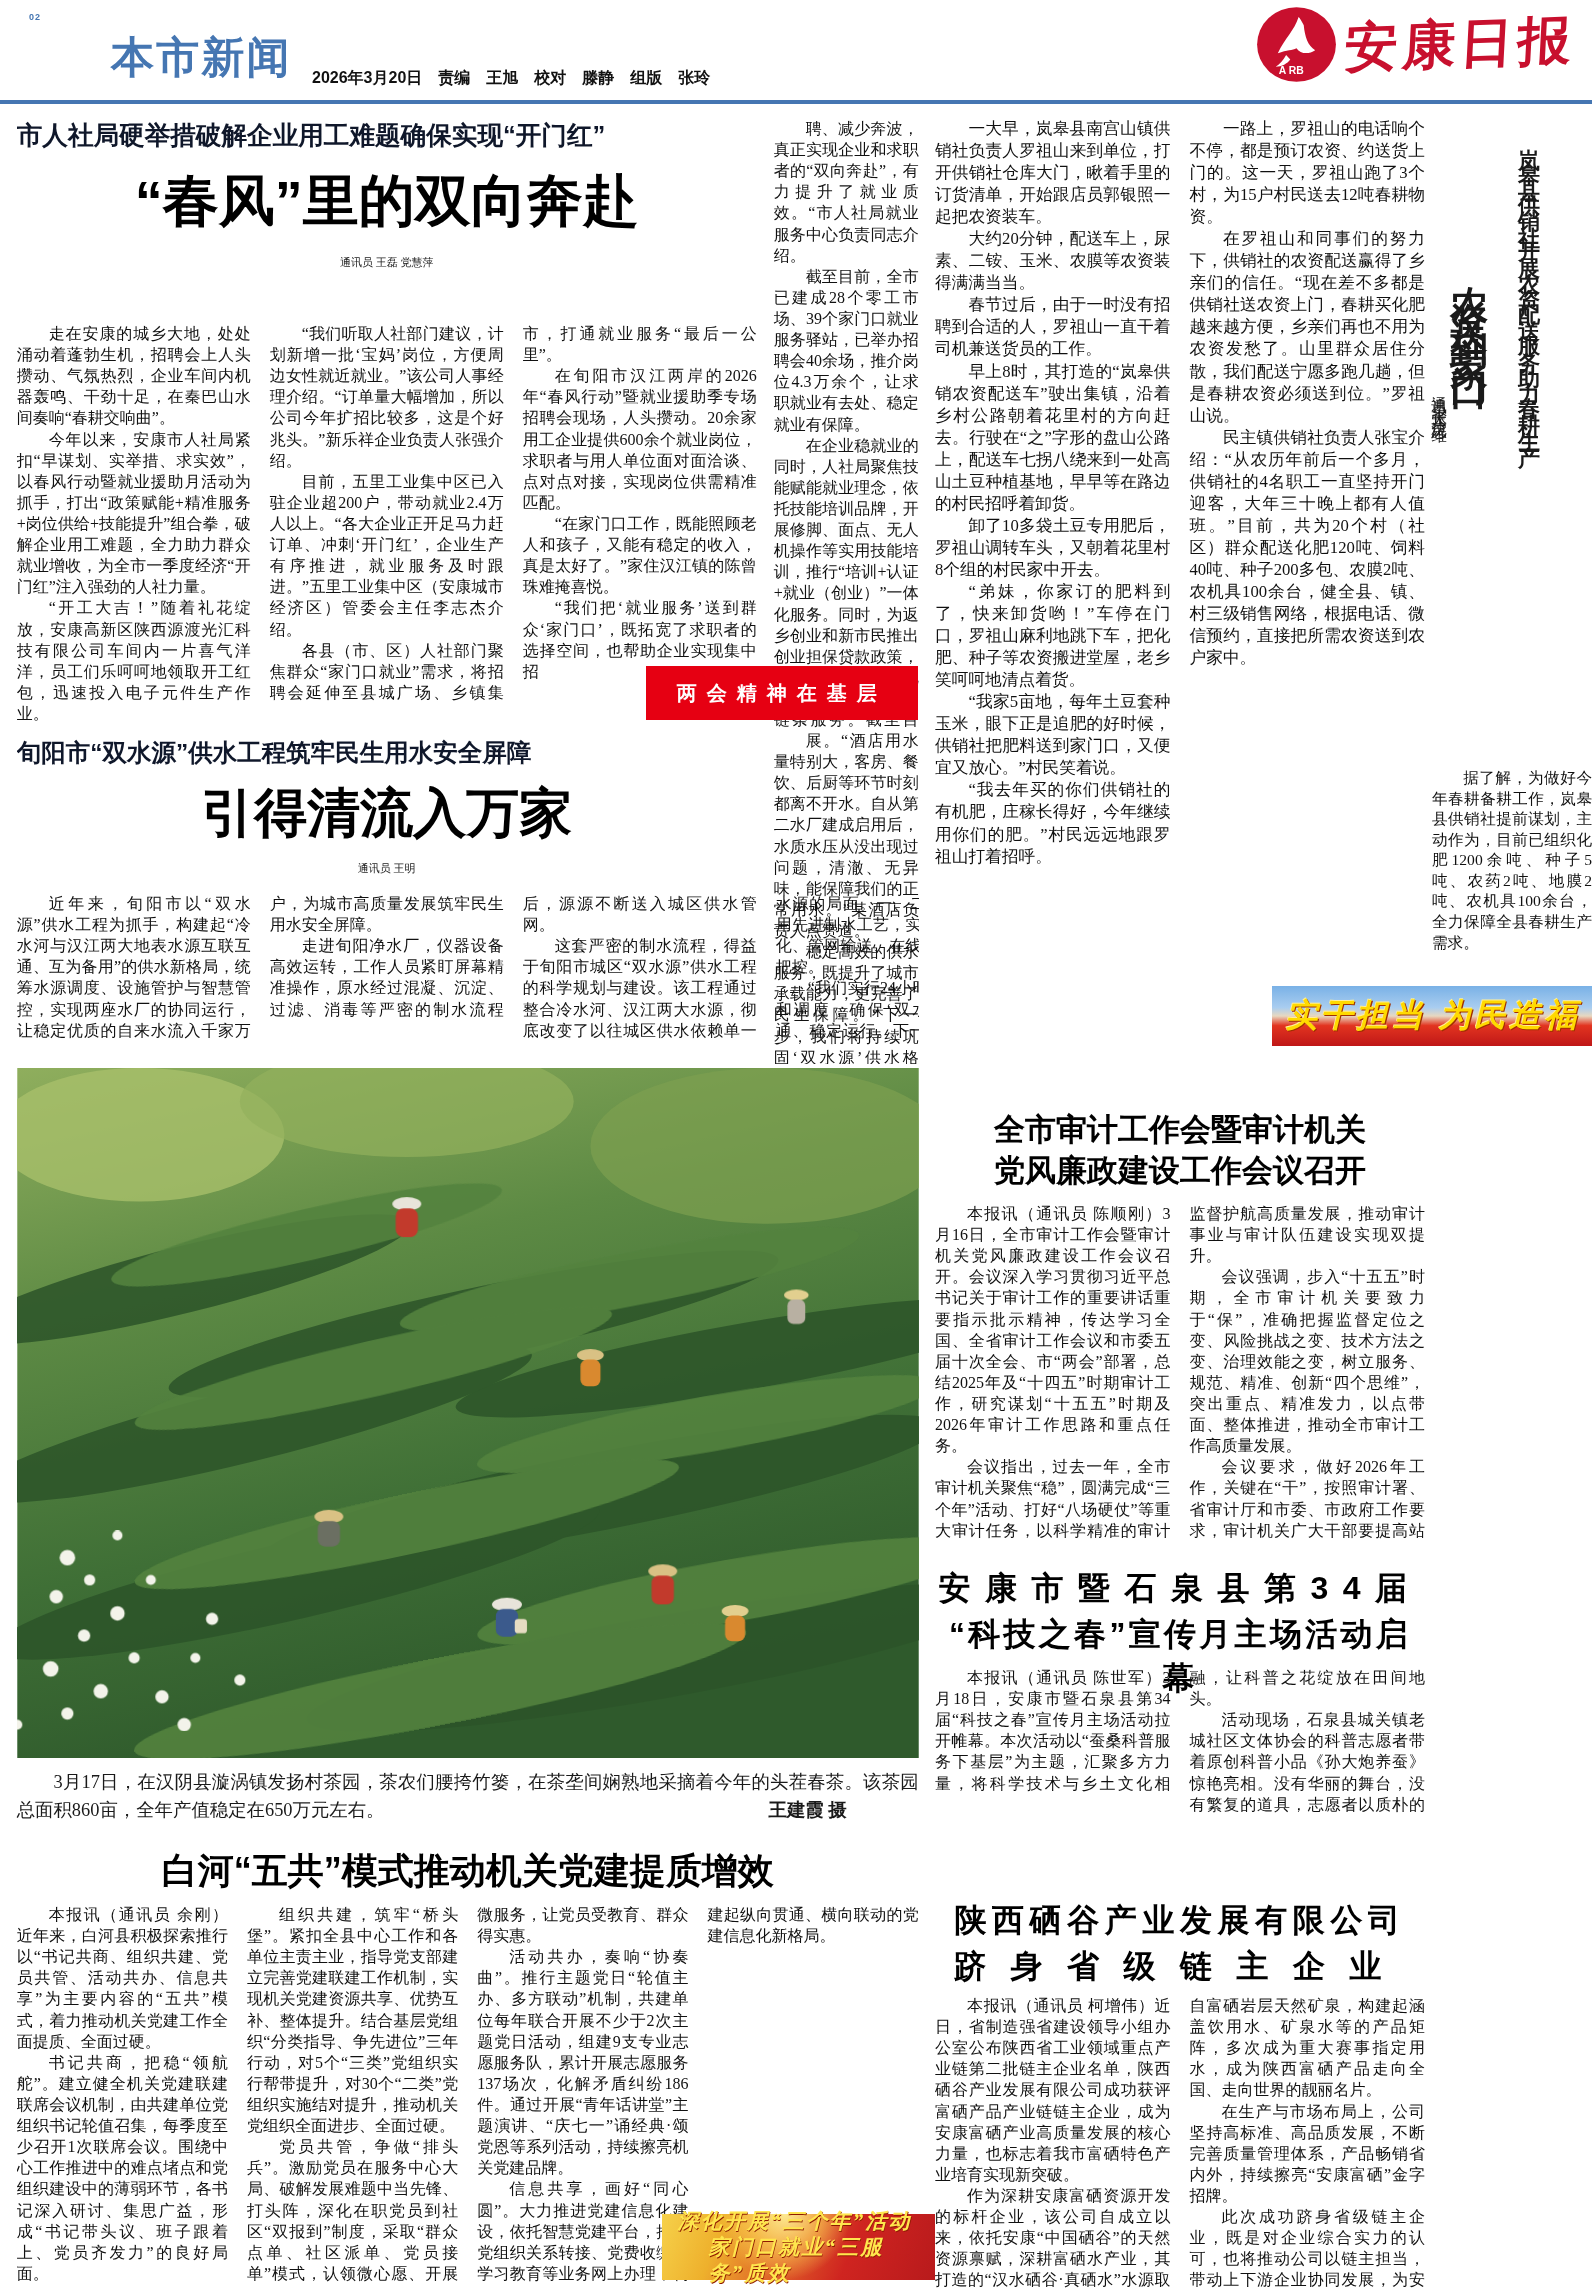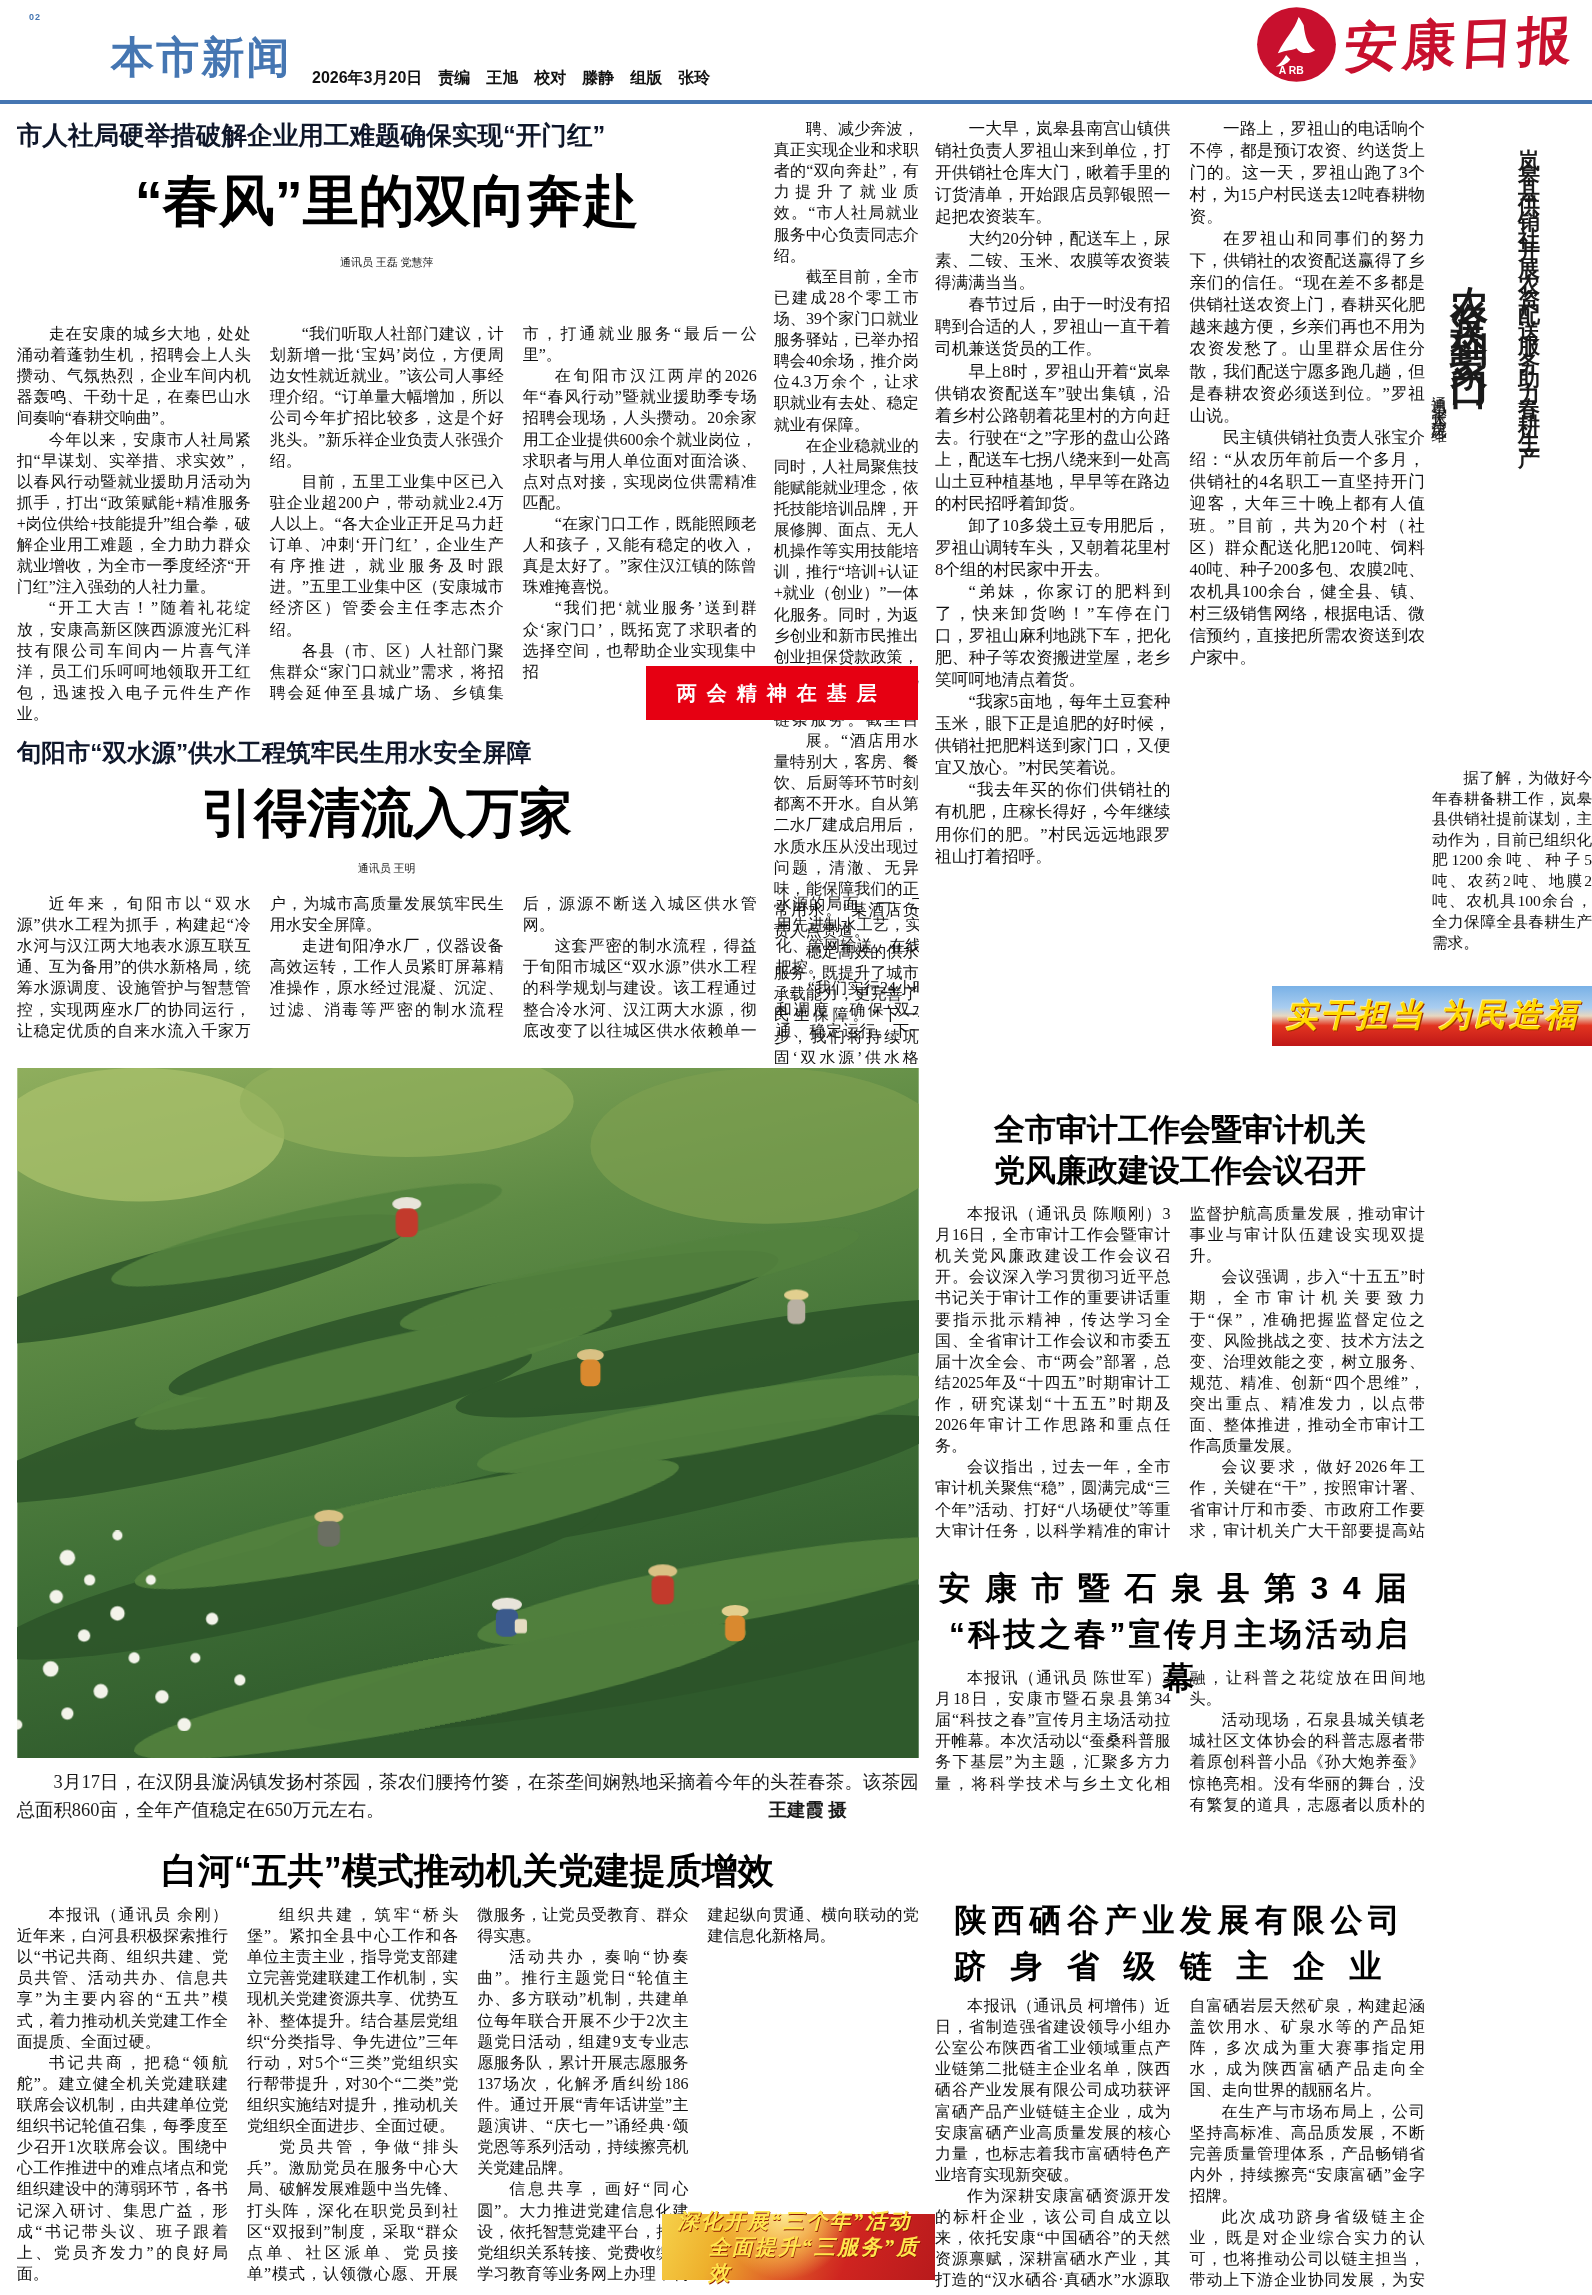--- a/index.html
+++ b/index.html
@@ -233,21 +233,21 @@
   </div>
   <div class="caption">
     <p>3月17日，在汉阴县漩涡镇发扬村茶园，茶农们腰挎竹篓，在茶垄间娴熟地采摘着今年的头茬春茶。该茶园总面积860亩，全年产值稳定在650万元左右。</p>
     <div class="photo-credit">王建霞 摄</div>
   </div>
 
   <div class="region bodytext cols2 lg-body" style="font-size:16.7px;">
       <p>一大早，岚皋县南宫山镇供销社负责人罗祖山来到单位，打开供销社仓库大门，瞅着手里的订货清单，开始跟店员郭银照一起把农资装车。</p>
       <p>大约20分钟，配送车上，尿素、二铵、玉米、农膜等农资装得满满当当。</p>
       <p>春节过后，由于一时没有招聘到合适的人，罗祖山一直干着司机兼送货员的工作。</p>
-      <p>早上8时，罗祖山开着“岚皋供销农资配送车”驶出集镇，沿着乡村公路朝着花里村的方向赶去。行驶在“之”字形的盘山公路上，配送车七拐八绕来到一处高山土豆种植基地，早早等在路边的村民招呼着卸货。</p>
+      <p>早上8时，其打造的“岚皋供销农资配送车”驶出集镇，沿着乡村公路朝着花里村的方向赶去。行驶在“之”字形的盘山公路上，配送车七拐八绕来到一处高山土豆种植基地，早早等在路边的村民招呼着卸货。</p>
       <p>卸了10多袋土豆专用肥后，罗祖山调转车头，又朝着花里村8个组的村民家中开去。</p>
       <p>“弟妹，你家订的肥料到了，快来卸货哟！”车停在门口，罗祖山麻利地跳下车，把化肥、种子等农资搬进堂屋，老乡笑呵呵地清点着货。</p>
       <p>“我家5亩地，每年土豆套种玉米，眼下正是追肥的好时候，供销社把肥料送到家门口，又便宜又放心。”村民笑着说。</p>
       <p>“我去年买的你们供销社的有机肥，庄稼长得好，今年继续用你们的肥。”村民远远地跟罗祖山打着招呼。</p>
       <p>一路上，罗祖山的电话响个不停，都是预订农资、约送货上门的。这一天，罗祖山跑了3个村，为15户村民送去12吨春耕物资。</p>
       <p>在罗祖山和同事们的努力下，供销社的农资配送赢得了乡亲们的信任。“现在差不多都是供销社送农资上门，春耕买化肥越来越方便，乡亲们再也不用为农资发愁了。山里群众居住分散，我们配送宁愿多跑几趟，但是春耕农资必须送到位。”罗祖山说。</p>
       <p>民主镇供销社负责人张宝介绍：“从农历年前后一个多月，供销社的4名职工一直坚持开门迎客，大年三十晚上都有人值班。”目前，共为20个村（社区）群众配送化肥120吨、饲料40吨、种子200多包、农膜2吨、农机具100余台，健全县、镇、村三级销售网络，根据电话、微信预约，直接把所需农资送到农户家中。</p>
     </div>
   <div class="vstrip-kicker">岚皋县供销社开展农资配送服务助力春耕生产</div>
   <div class="vstrip-title">农资送到家门口</div>
@@ -290,17 +290,17 @@
   <div class="region bodytext cols4 bh-body">
       <p>本报讯（通讯员 余刚）近年来，白河县积极探索推行以“书记共商、组织共建、党员共管、活动共办、信息共享”为主要内容的“五共”模式，着力推动机关党建工作全面提质、全面过硬。</p>
       <p>书记共商，把稳“领航舵”。建立健全机关党建联建联席会议机制，由共建单位党组织书记轮值召集，每季度至少召开1次联席会议。围绕中心工作推进中的难点堵点和党组织建设中的薄弱环节，各书记深入研讨、集思广益，形成“书记带头议、班子跟着上、党员齐发力”的良好局面。</p>
       <p>组织共建，筑牢“桥头堡”。紧扣全县中心工作和各单位主责主业，指导党支部建立完善党建联建工作机制，实现机关党建资源共享、优势互补、整体提升。结合基层党组织“分类指导、争先进位”三年行动，对5个“三类”党组织实行帮带提升，对30个“二类”党组织实施结对提升，推动机关党组织全面进步、全面过硬。</p>
       <p>党员共管，争做“排头兵”。激励党员在服务中心大局、破解发展难题中当先锋、打头阵，深化在职党员到社区“双报到”制度，采取“群众点单、社区派单、党员接单”模式，认领微心愿、开展微服务，让党员受教育、群众得实惠。</p>
       <p>活动共办，奏响“协奏曲”。推行主题党日“轮值主办、多方联动”机制，共建单位每年联合开展不少于2次主题党日活动，组建9支专业志愿服务队，累计开展志愿服务137场次，化解矛盾纠纷186件。通过开展“青年话讲堂”主题演讲、“庆七一”诵经典·颂党恩等系列活动，持续擦亮机关党建品牌。</p>
       <p>信息共享，画好“同心圆”。大力推进党建信息化建设，依托智慧党建平台，推动党组织关系转接、党费收缴、学习教育等业务网上办理，构建起纵向贯通、横向联动的党建信息化新格局。</p>
     </div>
   <div class="banner2">
     <div class="b2l1">深化开展“三个年”活动</div>
-    <div class="b2l2">全面提升“三服务”质效</div>
+    <div class="b2l2">家门口就业“三服务”质效</div>
   </div>
 
 </div>
 
 
 </body></html>

